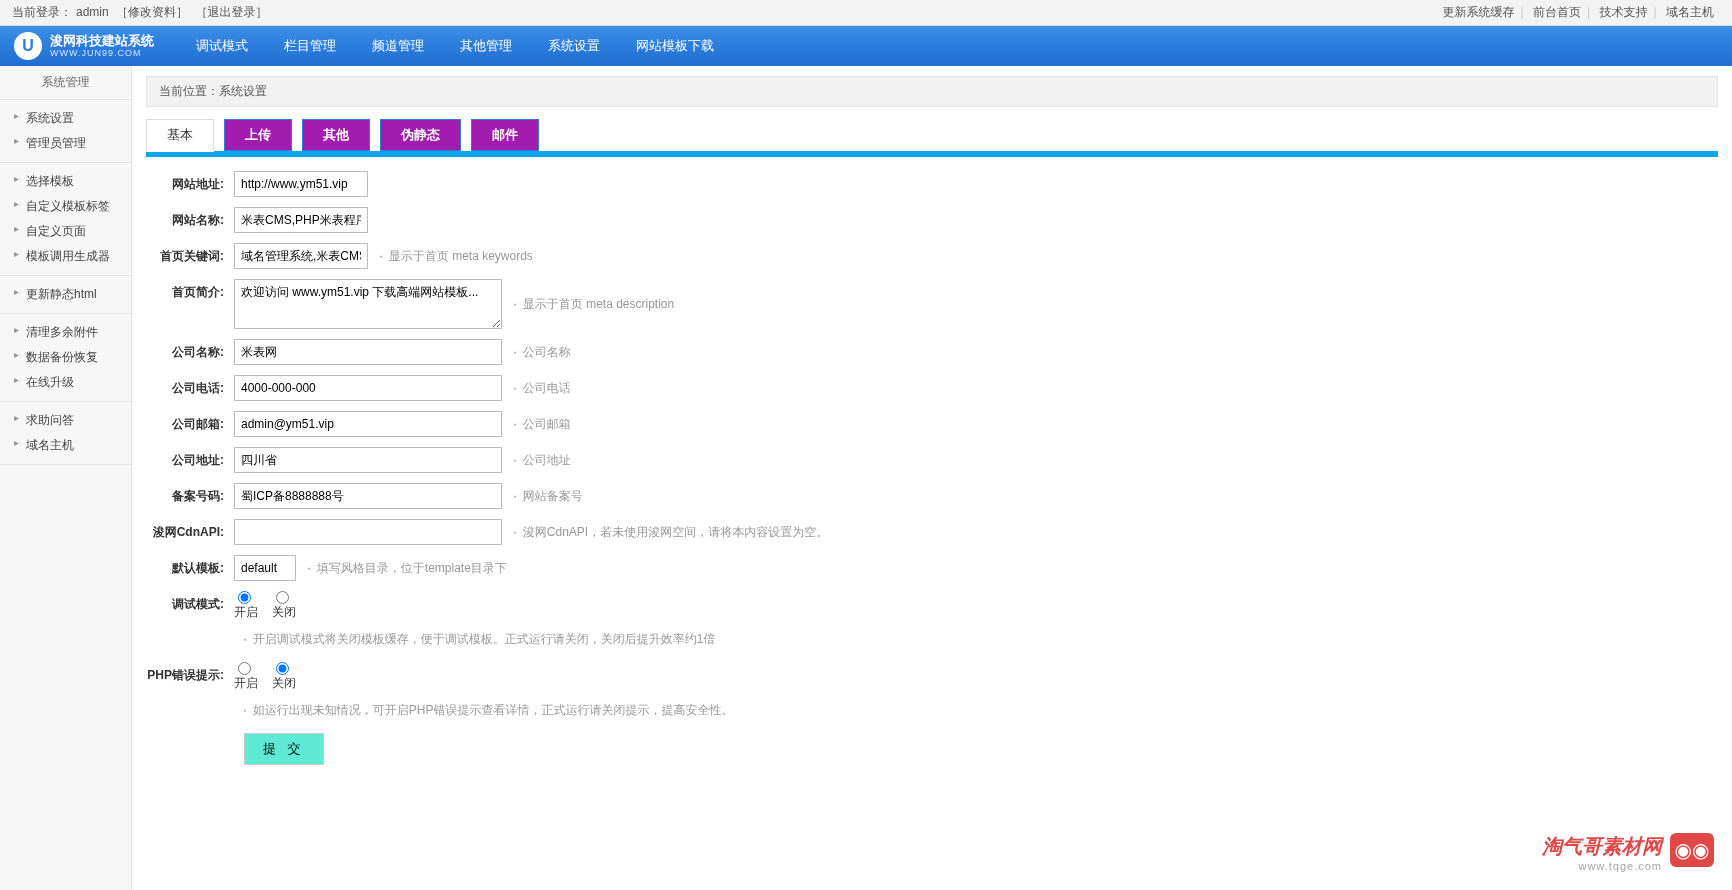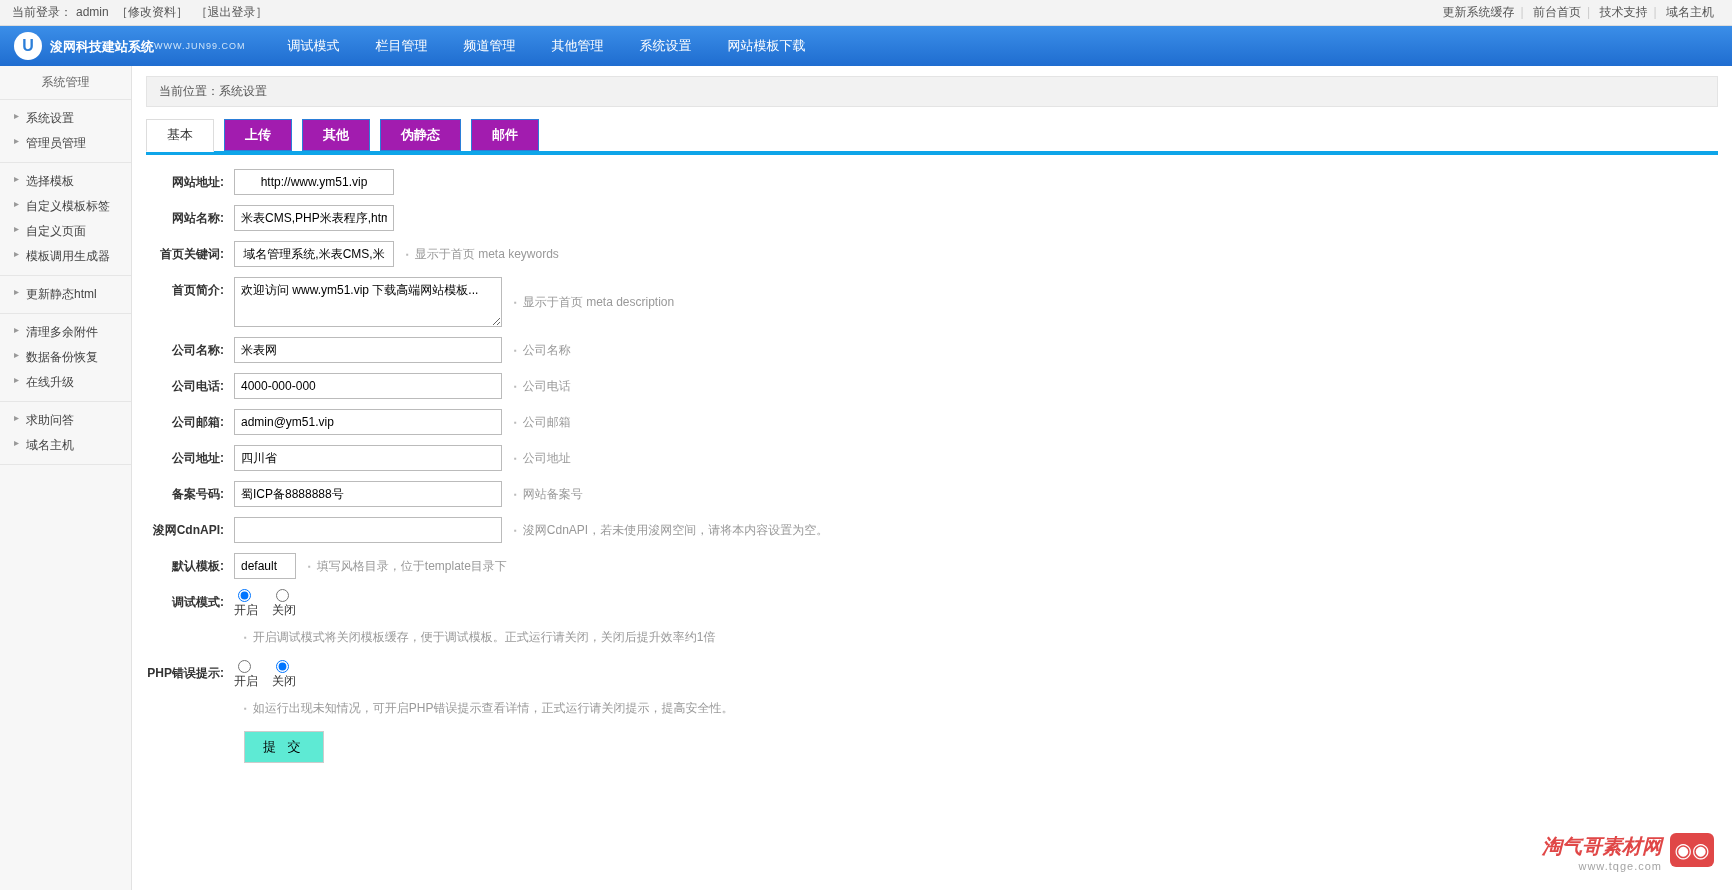--- a/index.html
+++ b/index.html
@@ -7,48 +7,48 @@
 
 .topbar { background: #f3f3f3; border-bottom: 1px solid #ddd; height: 26px; display: flex; justify-content: space-between; align-items: center; padding: 0 12px; }
 .topbar-left span, .topbar-left a { margin-right: 4px; color: #555; }
 .topbar-right a { color: #555; margin: 0 6px; text-decoration: none; }
 .topbar-right .sep { color: #ccc; }
 .topbar a { text-decoration: none; cursor: pointer; }
 
 .header { background: linear-gradient(#3b8ee8, #1f6dd0); height: 40px; display: flex; align-items: center; }
 .logo { display: flex; align-items: center; padding: 0 14px; color: #fff; }
 .logo-icon { width: 28px; height: 28px; border-radius: 50%; background: #fff; color: #2b7ed8; display: flex; align-items: center; justify-content: center; font-weight: bold; margin-right: 8px; font-size: 16px; }
-.logo-text { display: flex; flex-direction: row; line-height: 1; }
+.logo-text { display: flex; flex-direction: column; line-height: 1; }
 .logo-text .title { font-size: 13px; font-weight: bold; }
 .logo-text .sub { font-size: 9px; letter-spacing: 1px; color: #cfe4f8; margin-top: 2px; }
 .nav { display: flex; margin-left: 10px; }
 .nav-item { color: #fff; padding: 0 18px; line-height: 40px; cursor: pointer; font-size: 13px; }
 
 .main { display: flex; }
 .sidebar { width: 132px; background: #f7f7f7; border-right: 1px solid #e2e2e2; min-height: calc(100vh - 66px); }
 .sidebar-title { text-align: center; padding: 8px 0; color: #666; font-size: 12px; border-bottom: 1px solid #e6e6e6; }
 .sidebar-group { padding: 6px 0; border-bottom: 1px solid #e6e6e6; }
 .sidebar-item { padding: 4px 10px 4px 26px; color: #444; cursor: pointer; position: relative; }
 .sidebar-item::before { content: "▸"; position: absolute; left: 14px; color: #999; font-size: 10px; }
 
 .content { flex: 1; padding: 10px 14px; }
 .breadcrumb { background: #f2f2f2; border: 1px solid #e4e4e4; padding: 6px 12px; color: #555; margin-bottom: 12px; }
 
-.tabs { display: flex; border-bottom: 4px solid #0ea5e9; margin-bottom: 14px; }
+.tabs { display: flex; border-bottom: 6px solid #0ea5e9; margin-bottom: 14px; }
 .tab { padding: 6px 20px; margin-right: 10px; cursor: pointer; font-size: 13px; }
 .tab.active { background: #fff; border: 1px solid #ddd; border-bottom: 1px solid #fff; margin-bottom: -1px; color: #333; }
 .tab.inactive { background: #a21caf; color: #fff; border: 1px solid #2b7ed8; font-weight: bold; }
 
 .form-row { display: flex; align-items: flex-start; margin-bottom: 10px; }
 .form-label { width: 88px; text-align: right; padding-right: 10px; padding-top: 5px; color: #333; font-weight: bold; }
 .form-label::after { content: ":"; }
 .form-control { display: flex; align-items: center; flex-wrap: wrap; }
 .form-control input[type="text"] { border: 1px solid #bbb; padding: 4px 6px; font-size: 12px; height: 26px; }
 .form-control textarea { border: 1px solid #bbb; padding: 4px 6px; font-size: 12px; width: 268px; height: 50px; resize: both; font-family: inherit; }
-.w-small { width: 160px; text-align: center; }
+.w-small { width: 134px; }
 .w-med { width: 268px; }
 .w-tiny { width: 62px; }
 .hint { color: #999; margin-left: 12px; display: flex; align-items: center; }
 .hint::before { content: "▪"; font-size: 8px; margin-right: 6px; color: #bbb; }
 .radio-group label { margin-right: 14px; display: inline-flex; align-items: center; flex-direction: column; }
 .radio-group input { margin-right: 4px; }
 .note-row { padding-left: 98px; margin-bottom: 14px; }
 .note { color: #999; display: flex; align-items: center; }
 .note::before { content: "▪"; font-size: 8px; margin-right: 6px; color: #bbb; }
 

